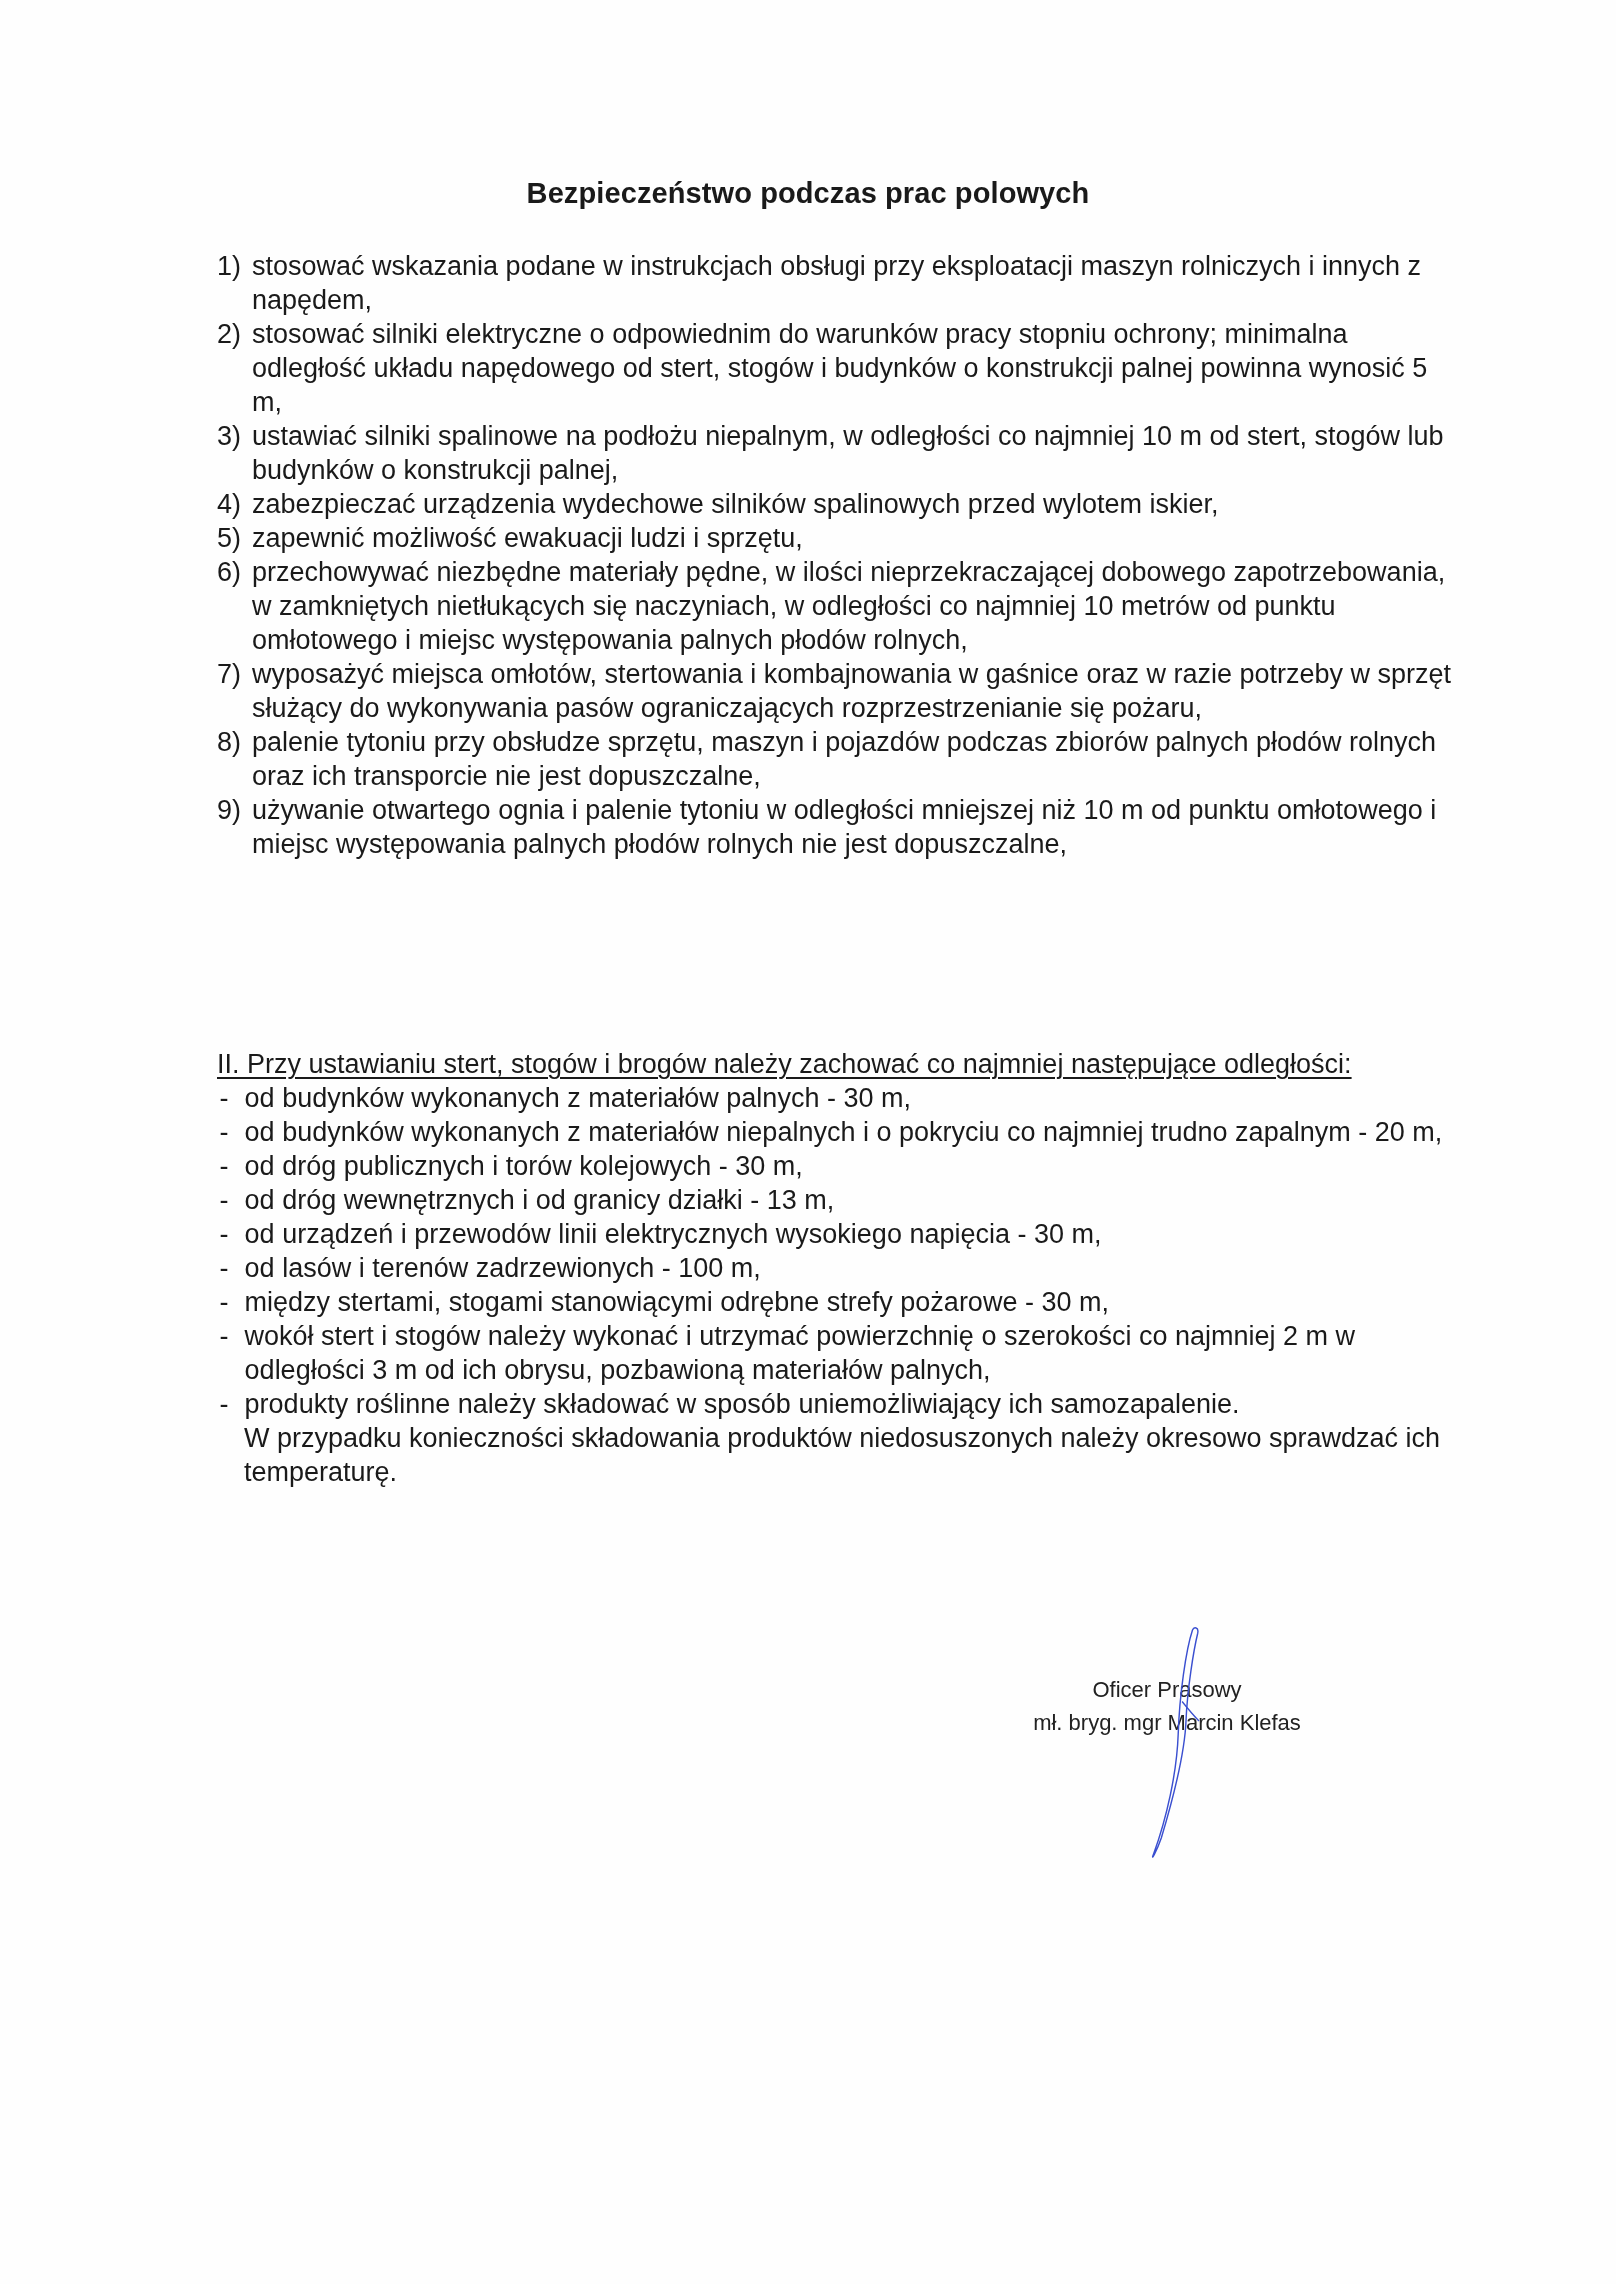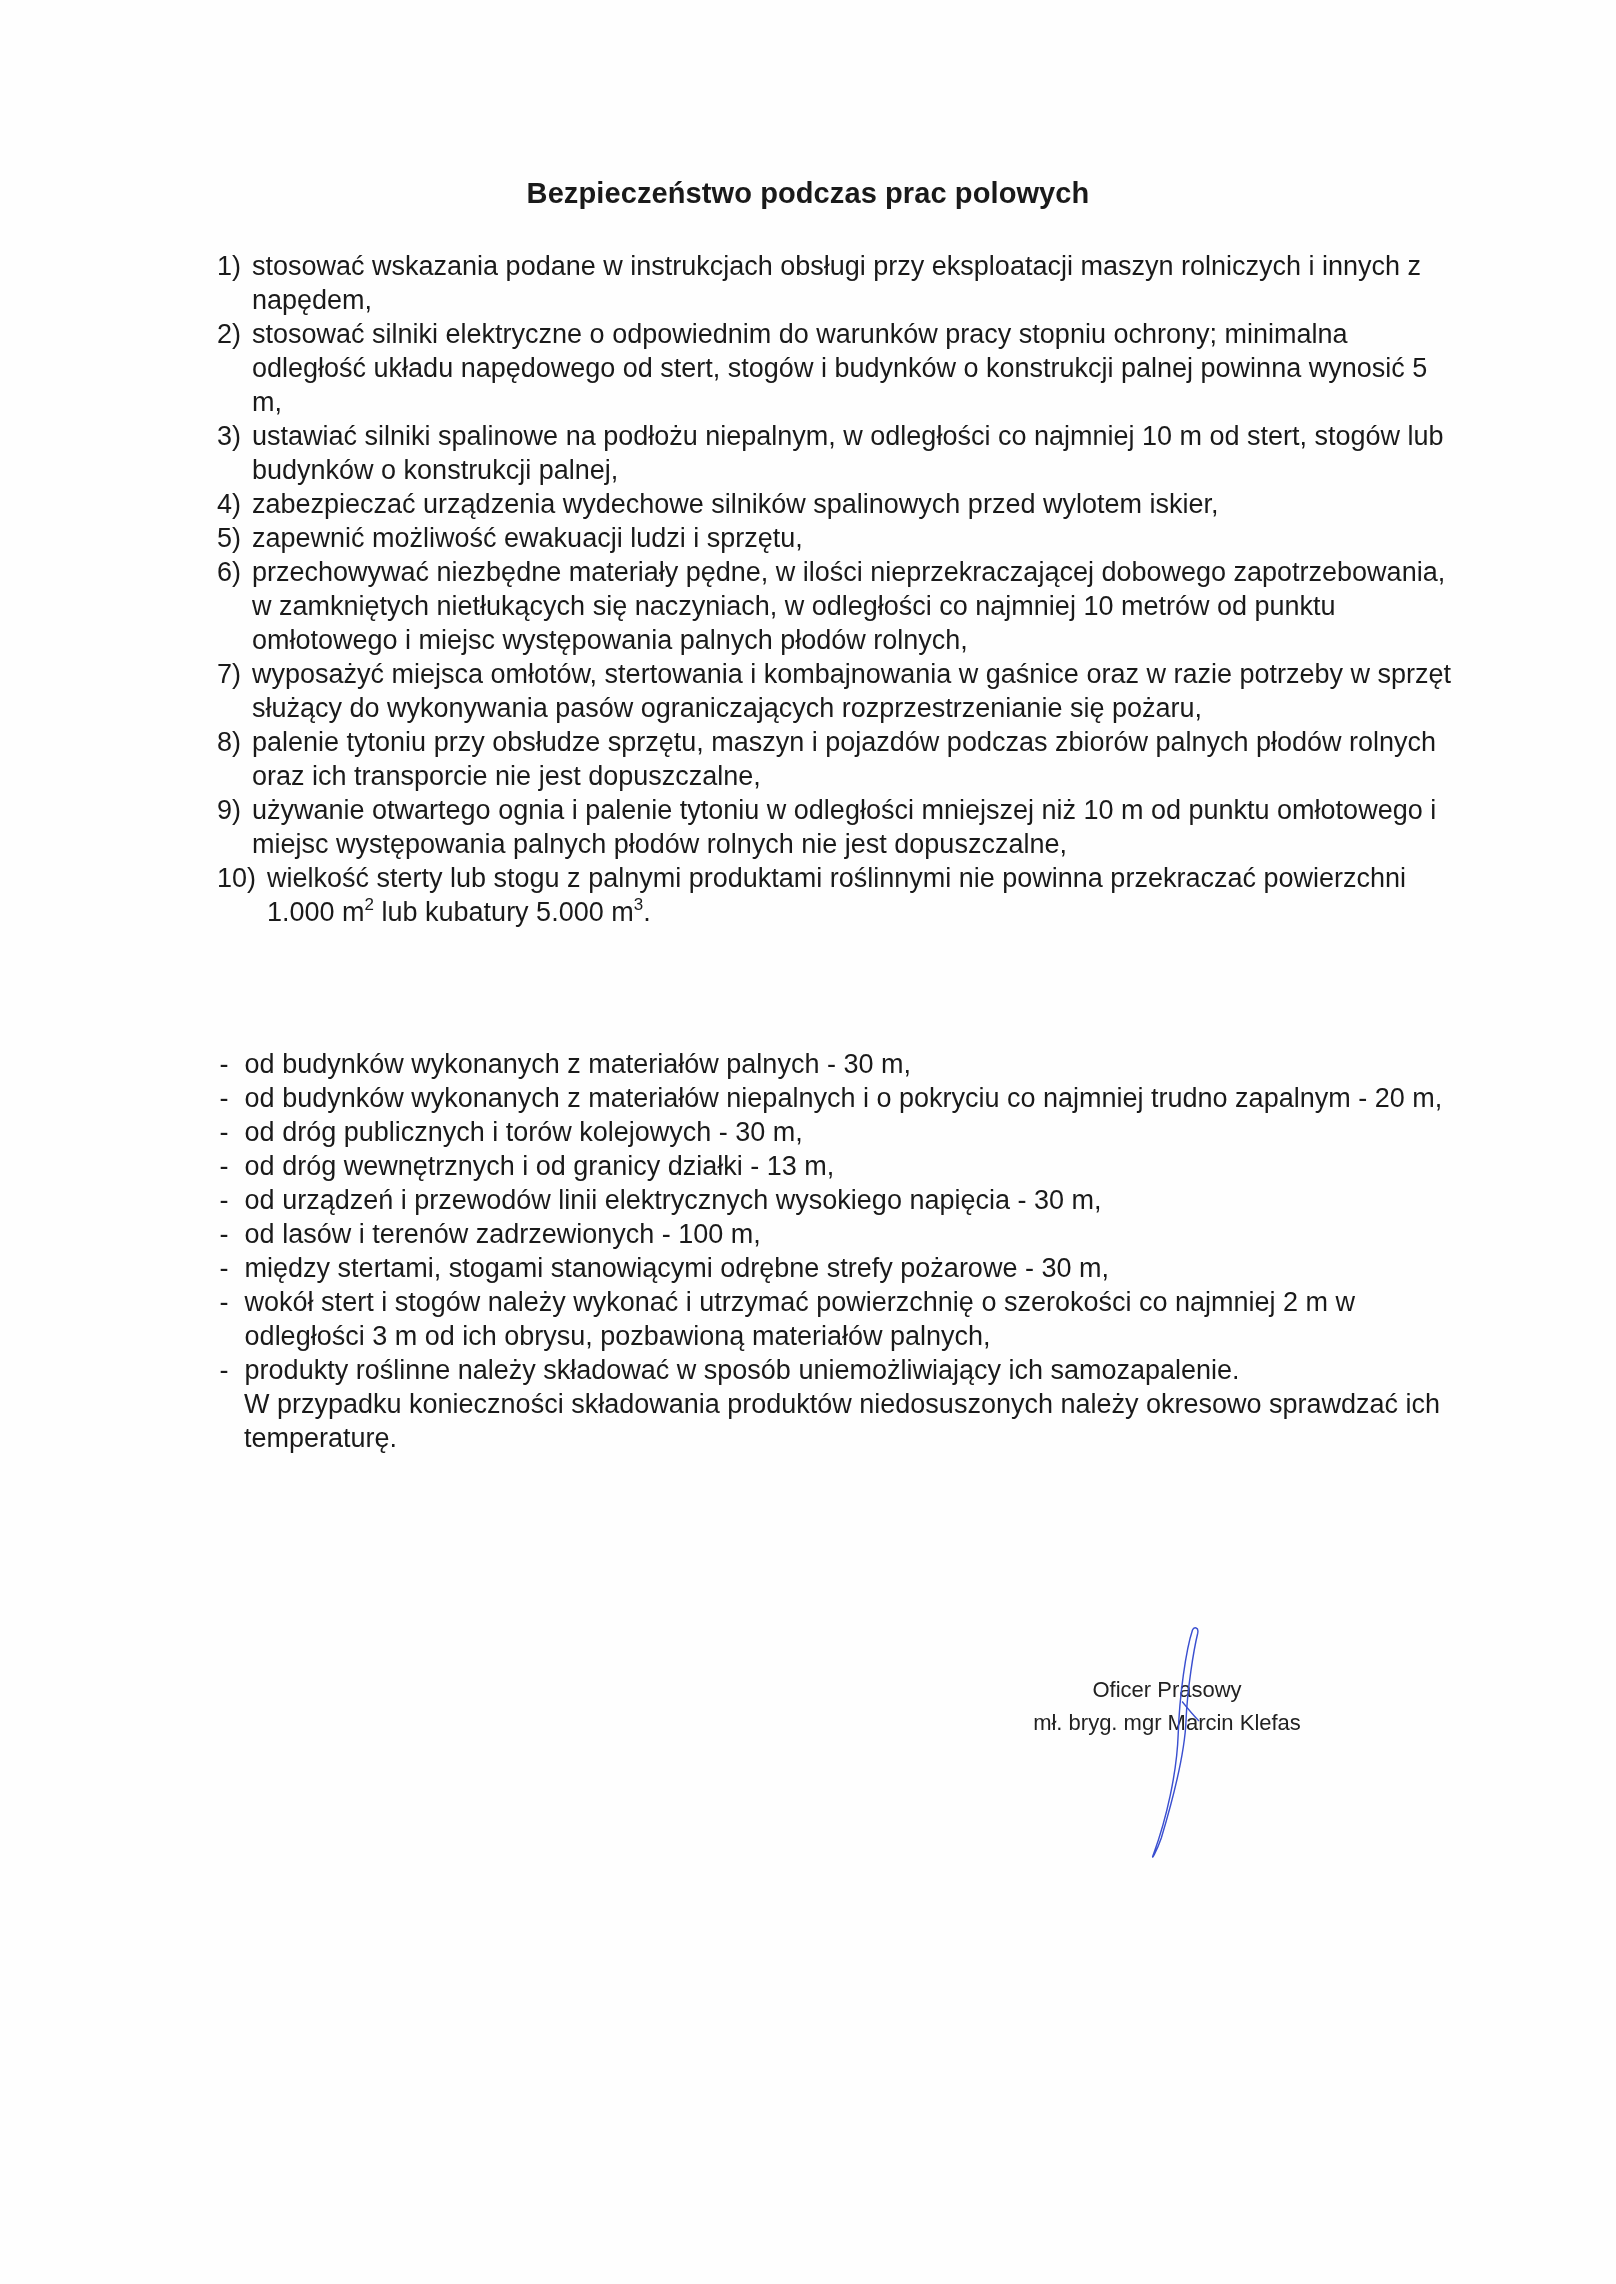--- a/index.html
+++ b/index.html
@@ -130,27 +130,24 @@
       <span class="txt">wyposażyć miejsca omłotów, stertowania i kombajnowania w gaśnice oraz w razie potrzeby w sprzęt służący do wykonywania pasów ograniczających rozprzestrzenianie się pożaru,</span>
     </div>
     <div class="item">
       <span class="num">8)</span>
       <span class="txt">palenie tytoniu przy obsłudze sprzętu, maszyn i pojazdów podczas zbiorów palnych płodów rolnych oraz ich transporcie nie jest dopuszczalne,</span>
     </div>
     <div class="item">
       <span class="num">9)</span>
       <span class="txt">używanie otwartego ognia i palenie tytoniu w odległości mniejszej niż 10 m od punktu omłotowego i miejsc występowania palnych płodów rolnych nie jest dopuszczalne,</span>
     </div>
-    <div class="item">
-      <span class="num wide">10)</span>
-      <span class="txt"><span>wielkość sterty lub stogu z palnymi produktami roślinnymi nie powinna przekraczać powierzchni 1.000 m</span><sup>2</sup><span> lub kubatury 5.000 m</span><sup>3</sup><span>.</span></span>
-    </div>
   </div>
 
   <div class="sec sec2">
+    <div class="heading">II. Przy ustawianiu stert, stogów i brogów należy zachować co najmniej następujące odległości:</div>
 
     <div class="dash-item">
       <span class="dash">-</span>
       <span class="txt">od budynków wykonanych z materiałów palnych - 30 m,</span>
     </div>
     <div class="dash-item">
       <span class="dash">-</span>
       <span class="txt">od budynków wykonanych z materiałów niepalnych i o pokryciu co najmniej trudno zapalnym - 20 m,</span>
     </div>
     <div class="dash-item">

